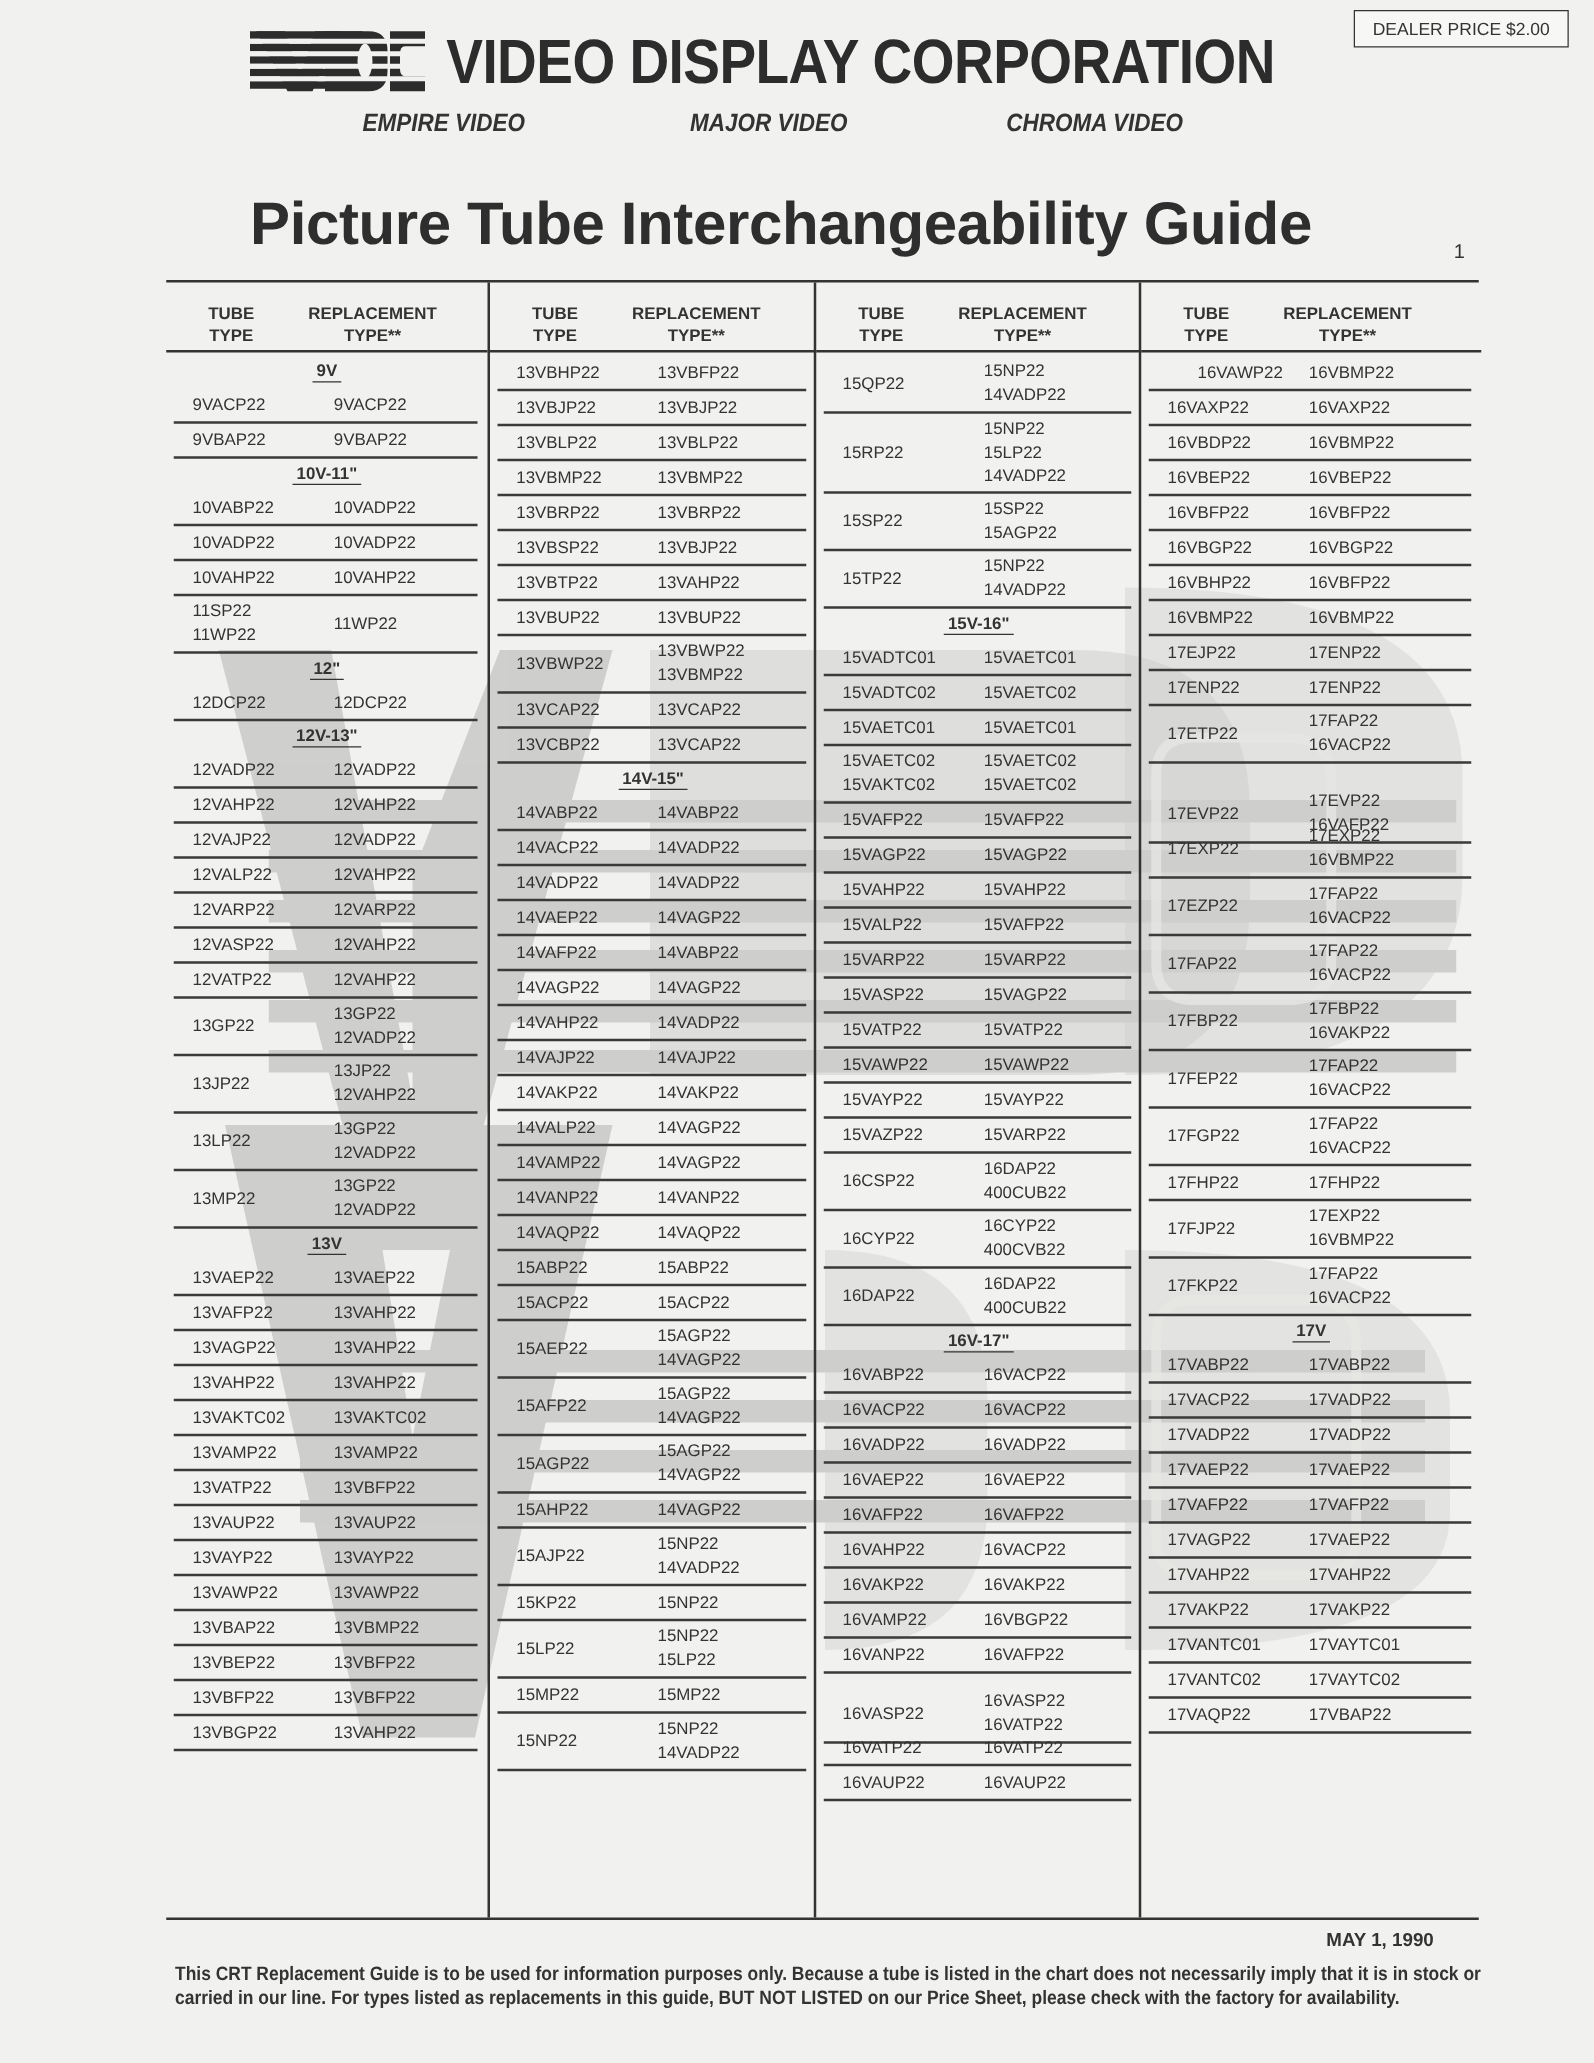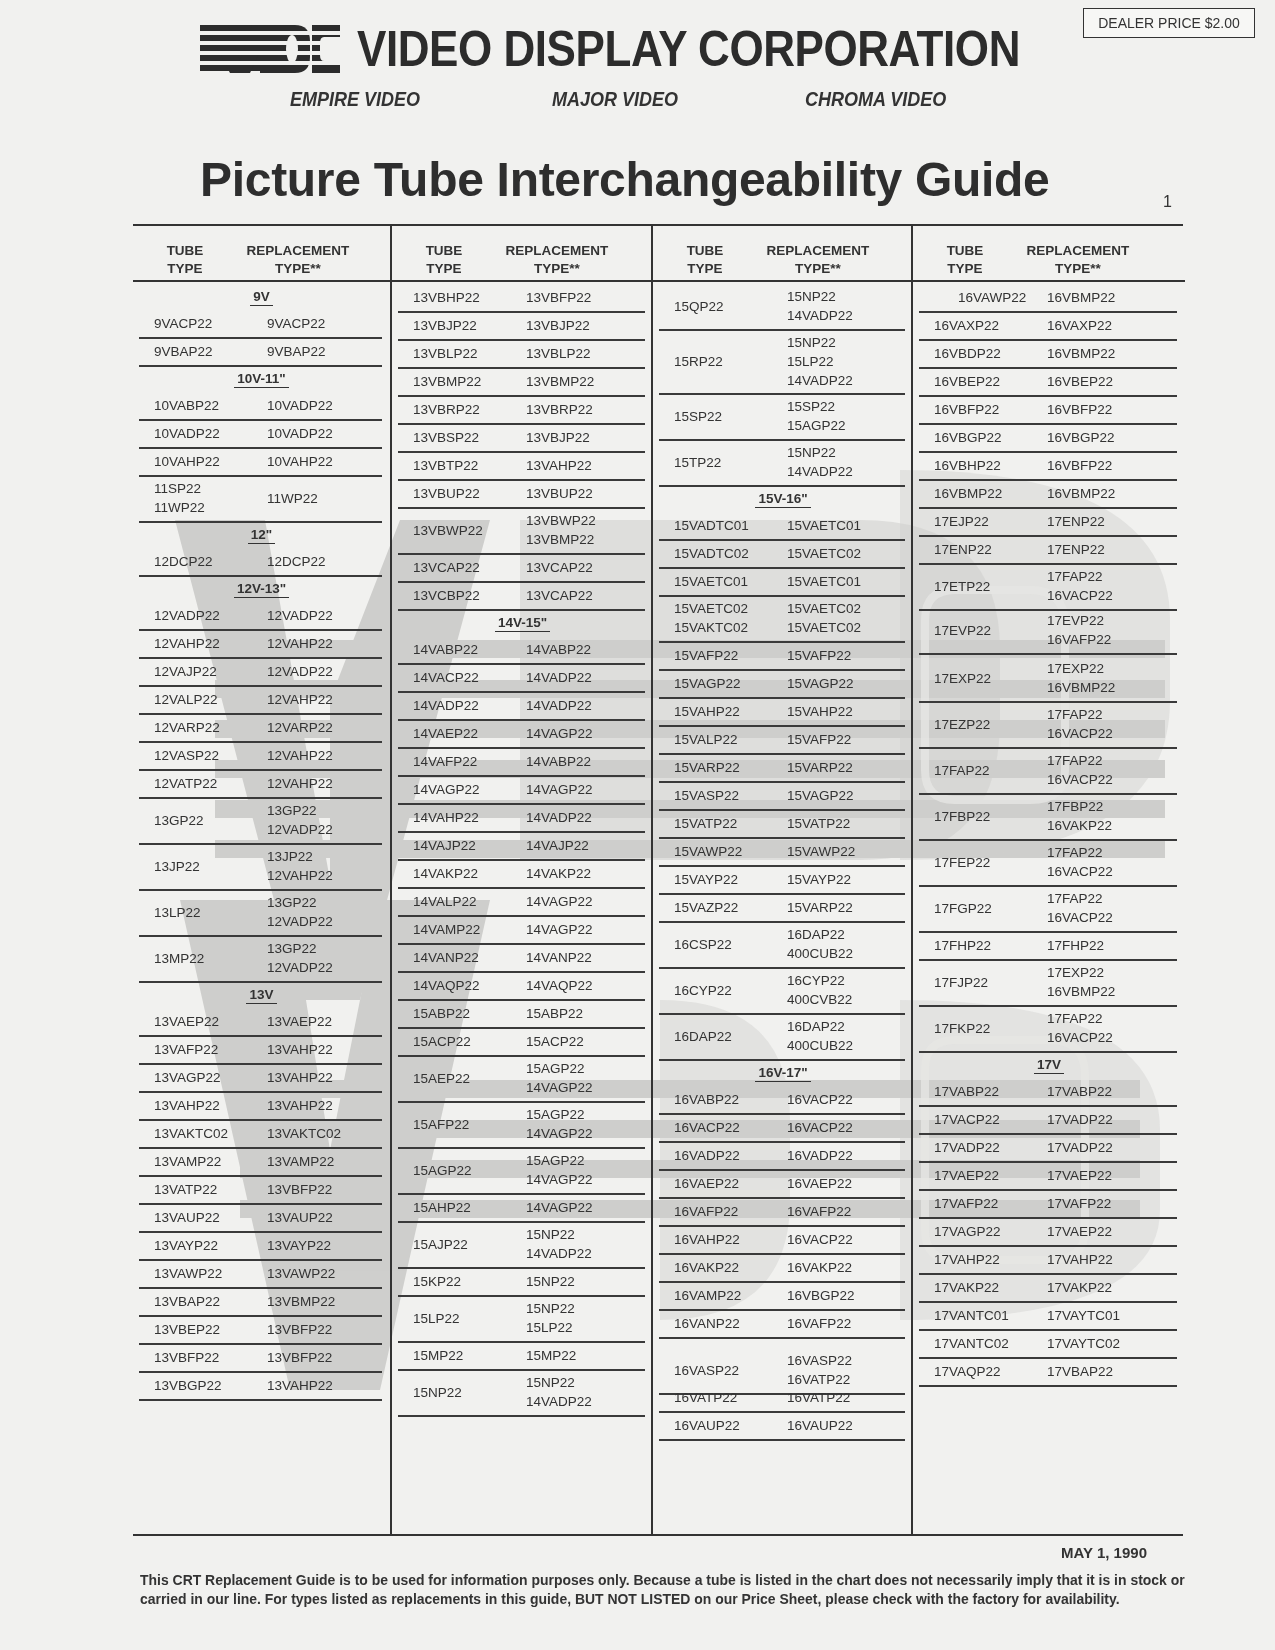--- a/index.html
+++ b/index.html
@@ -718,21 +718,21 @@
         <div class="row" style="top: 252px; height: 28px;">
           <div class="t" style="top: 4.5px; line-height: 19px;">17ENP22</div>
           <div class="r" style="left: 128px; top: 4.5px;">17ENP22</div>
           <div class="line" style="top: 28px;"></div>
         </div>
         <div class="row" style="top: 280px; height: 46px;">
           <div class="t" style="top: 13.5px; line-height: 19px;">17ETP22</div>
           <div class="r" style="left: 128px; top: 4px;">17FAP22<br>16VACP22</div>
           <div class="line" style="top: 46px;"></div>
         </div>
-        <div class="row" style="top: 324px; height: 46px;">
+        <div class="row" style="top: 344px; height: 46px;">
           <div class="t" style="top: 13.5px; line-height: 19px;">17EVP22</div>
           <div class="r" style="left: 128px; top: 4px;">17EVP22<br>16VAFP22</div>
           <div class="line" style="top: 46px;"></div>
         </div>
         <div class="row" style="top: 372px; height: 46px;">
           <div class="t" style="top: 13.5px; line-height: 19px;">17EXP22</div>
           <div class="r" style="left: 128px; top: 4px;">17EXP22<br>16VBMP22</div>
           <div class="line" style="top: 46px;"></div>
         </div>
         <div class="row" style="top: 418px; height: 46px;">

